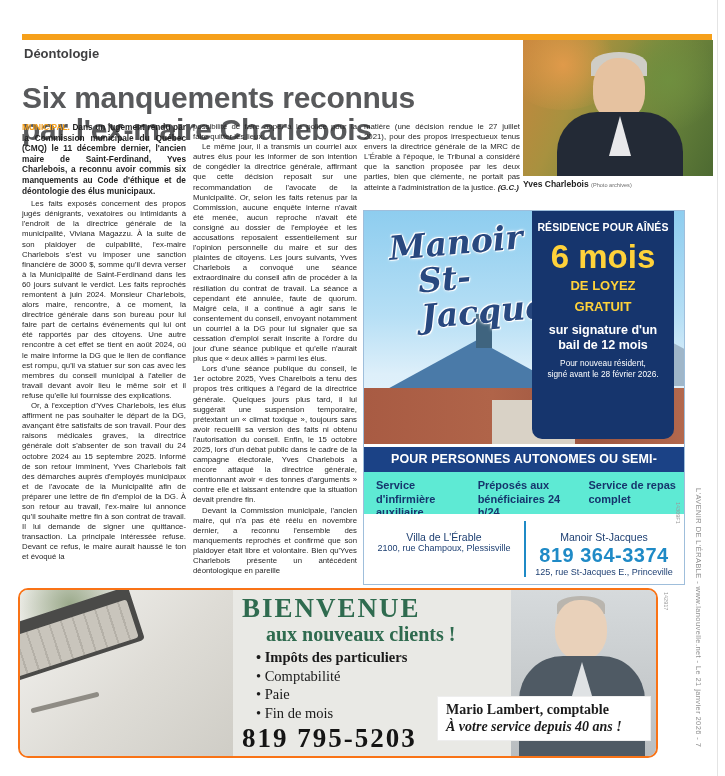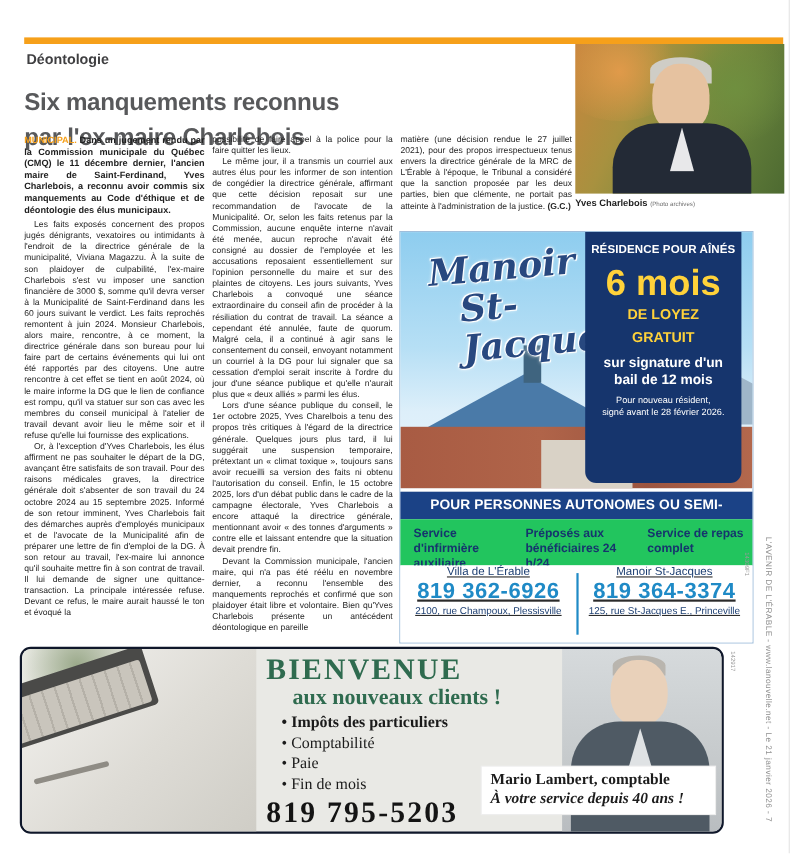--- a/index.html
+++ b/index.html
@@ -3,32 +3,32 @@
 <meta charset="utf-8">
 <style>
   html,body{margin:0;padding:0;}
   body{
     width:725px;height:776px;position:relative;background:#ffffff;
     font-family:"Liberation Sans",sans-serif;color:#2b2b2b;overflow:hidden;
   }
   
   .top-rule{position:absolute;left:22px;top:34px;width:690px;height:6px;background:#F6A01A;}
   .kicker-label{position:absolute;left:24px;top:46px;font-size:13px;font-weight:bold;color:#3f3f41;}
-  .headline{position:absolute;left:22px;top:62px;width:480px;font-size:22px;line-height:32px;
+  .headline{position:absolute;left:22px;top:62px;width:480px;font-size:30px;line-height:32px;
             font-weight:bold;color:#58595b;letter-spacing:-0.3px;}
   
   .col{position:absolute;top:122px;font-size:7.8px;line-height:10.1px;text-align:justify;color:#262626;}
   .col p{margin:0;text-indent:9px;}
   .col p.noindent{text-indent:0;}
   #col1{left:22px;width:164px;height:458px;}
   #col2{left:193px;width:164px;height:462px;}
   #col3{left:364px;width:156px;height:112px;}
   .lead{font-weight:bold;font-size:8.3px;line-height:10.6px;color:#1f1f1f;margin-bottom:3px !important;}
   .kick{color:#F6A01A;}
-  .sig{font-weight:bold;}
+  .sig{font-weight:bold;font-style:italic;}
   
   .photo-yves{position:absolute;left:523px;top:40px;width:190px;height:136px;overflow:hidden;
     background:linear-gradient(115deg,#c8853d 0%,#a8913f 30%,#7c8b3e 55%,#5f7a38 80%,#4d6a31 100%);}
   .photo-yves .blur1{position:absolute;left:-20px;top:-20px;width:120px;height:90px;border-radius:50%;
     background:radial-gradient(circle,#e09a4a,transparent 70%);}
   .photo-yves .blur2{position:absolute;right:-10px;top:-10px;width:110px;height:100px;border-radius:50%;
     background:radial-gradient(circle,#6f8f3f,transparent 70%);}
   .photo-yves .head{position:absolute;left:70px;top:18px;width:52px;height:62px;border-radius:46% 46% 42% 42%;
     background:#e6c2a0;}
   .photo-yves .hair{position:absolute;left:68px;top:12px;width:56px;height:24px;border-radius:50% 50% 0 0;
@@ -59,32 +59,32 @@
   .brand .l2{font-size:33px;line-height:36px;margin-left:48px;}
   .panel{position:absolute;left:168px;top:0;width:142px;height:228px;background:#16356d;
     border-radius:0 0 10px 10px;text-align:center;color:#fff;}
   .panel .tag{font-size:10.5px;font-weight:bold;margin-top:10px;letter-spacing:0.1px;text-align:center;}
   .panel .big{font-size:33px;font-weight:bold;color:#ffd23a;line-height:36px;margin-top:6px;}
   .panel .mid{font-size:13px;font-weight:bold;color:#ffd23a;line-height:21px;}
   .panel .cond{font-size:12.5px;font-weight:bold;line-height:15px;margin-top:6px;}
   .panel .note{font-size:8.3px;line-height:11px;margin-top:5px;}
   .band{position:absolute;left:0;top:236px;width:100%;height:25px;background:#1b4286;color:#fff;
     font-size:12.5px;font-weight:bold;text-align:center;line-height:25px;letter-spacing:0.1px;}
-  .services{position:absolute;left:0;top:261px;width:100%;height:42px;background:#22c55e;display:flex;
+  .services{position:absolute;left:0;top:261px;width:100%;height:42px;background:#5eead4;display:flex;
     color:#16356d;font-weight:bold;font-size:11px;line-height:13.5px;box-sizing:border-box;padding:7px 0 0 12px;}
   .services div{box-sizing:border-box;padding-right:8px;}
   .svc1{width:33%;}.svc2{width:36%;}.svc3{width:31%;}
   .contacts{position:absolute;left:0;top:303px;width:100%;height:70px;display:flex;background:#fff;}
-  .contact{width:50%;text-align:center;padding-top:0;box-sizing:border-box;text-decoration:underline;}
+  .contact{width:50%;text-align:center;padding-top:17px;box-sizing:border-box;}
   .contact .name{font-size:10.5px;color:#1d3f72;}
   .contact .phone{font-size:20px;font-weight:bold;color:#1f8ac6;letter-spacing:0.5px;line-height:24px;}
   .contact .addr{font-size:9px;color:#1d3f72;}
   .vline{position:absolute;left:50%;top:310px;width:2px;height:56px;background:#1f8ac6;}
   
-  .mario{position:absolute;left:18px;top:588px;width:640px;height:170px;border:2px solid #0f172a;
+  .mario{position:absolute;left:18px;top:588px;width:640px;height:170px;border:2px solid #f97316;
     border-radius:10px;background:#e9e9e5;box-sizing:border-box;overflow:hidden;
     font-family:"Liberation Serif",serif;}
   .desk{position:absolute;left:0;top:0;width:213px;height:100%;
     background:linear-gradient(135deg,#f4f3f0 0%,#dedcd6 55%,#cfcdc6 100%);}
   .desk .plant{position:absolute;left:-20px;top:-25px;width:140px;height:80px;border-radius:50%;
     background:radial-gradient(circle,#9aa98a,transparent 70%);}
   .desk .laptop{position:absolute;left:-30px;top:18px;width:150px;height:56px;background:#4a4a48;
     transform:rotate(-18deg);border-radius:4px;}
   .desk .keys{position:absolute;left:-24px;top:30px;width:140px;height:40px;transform:rotate(-18deg);
     background:repeating-linear-gradient(90deg,#c9c5bc 0 10px,#b5b1a8 10px 12px);border-radius:3px;}
@@ -175,21 +175,20 @@
   </div>
   <div class="band">POUR PERSONNES AUTONOMES OU SEMI-AUTONOMES</div>
   <div class="services">
     <div class="svc1">Service d'infirmière auxiliaire</div>
     <div class="svc2">Préposés aux bénéficiaires 24 h/24</div>
     <div class="svc3">Service de repas complet</div>
   </div>
   <div class="contacts">
     <div class="contact">
       <div class="name">Villa de L'Érable</div>
-      <div class="phone">819 362-6926</div>
       <div class="addr">2100, rue Champoux, Plessisville</div>
     </div>
     <div class="contact">
       <div class="name">Manoir St-Jacques</div>
       <div class="phone">819 364-3374</div>
       <div class="addr">125, rue St-Jacques E., Princeville</div>
     </div>
   </div>
   <div class="vline"></div>
 </div>

